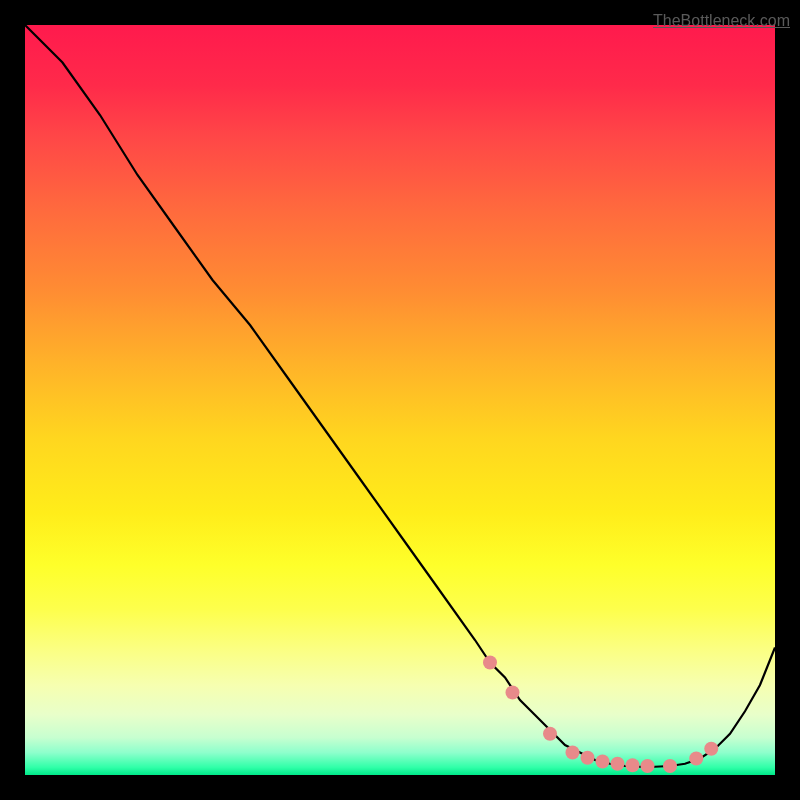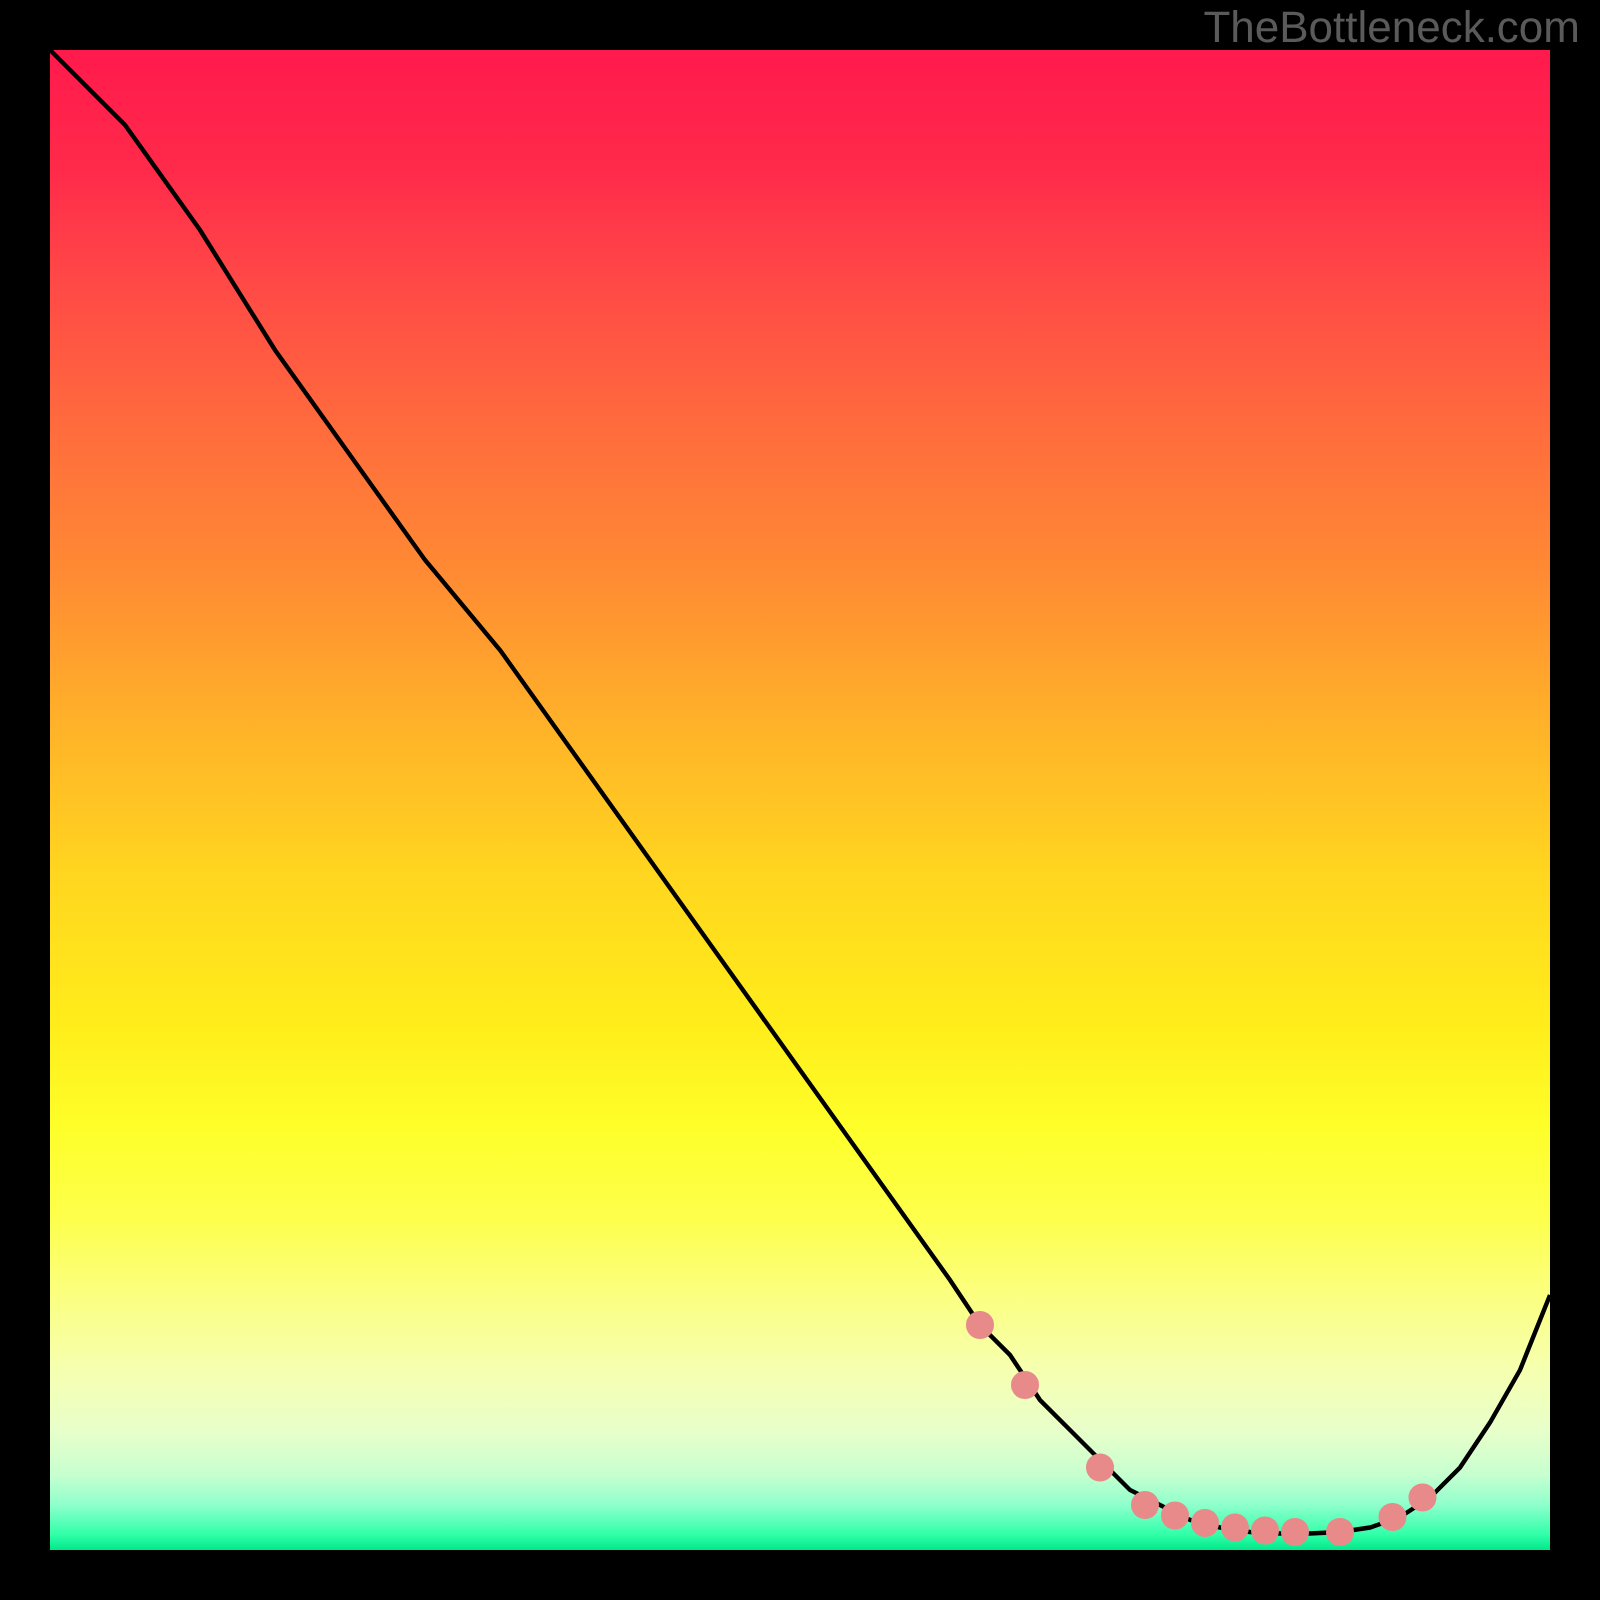--- a/index.html
+++ b/index.html
@@ -6,26 +6,27 @@
   body {
     width: 800px;
     height: 800px;
     background: #000000;
     position: relative;
     overflow: hidden;
     font-family: Arial, Helvetica, sans-serif;
   }
   .watermark {
     position: absolute;
-    top: 1px;
+    top: 12px;
     right: 10px;
     color: #5a5a5a;
-    font-size: 22px;
+    font-size: 16px;
     font-weight: 500;
     z-index: 10;
+    text-decoration: underline;
   }
   .plot-area {
     position: absolute;
     left: 25px;
     top: 25px;
     width: 750px;
     height: 750px;
     background: linear-gradient(to bottom,
       #ff1a4d 0%,
       #ff2a4a 8%,

